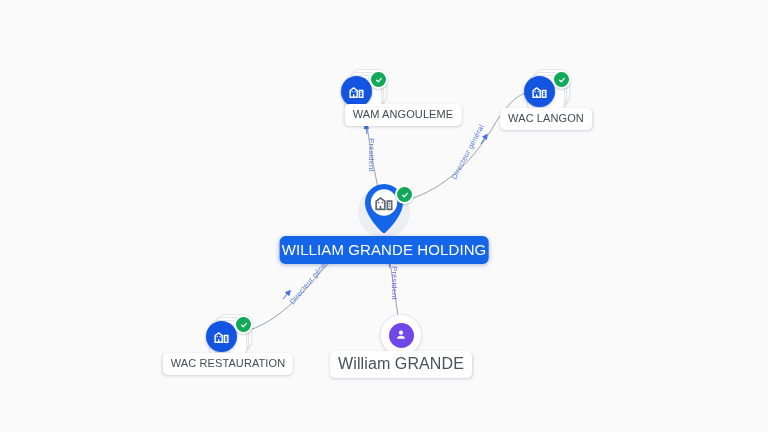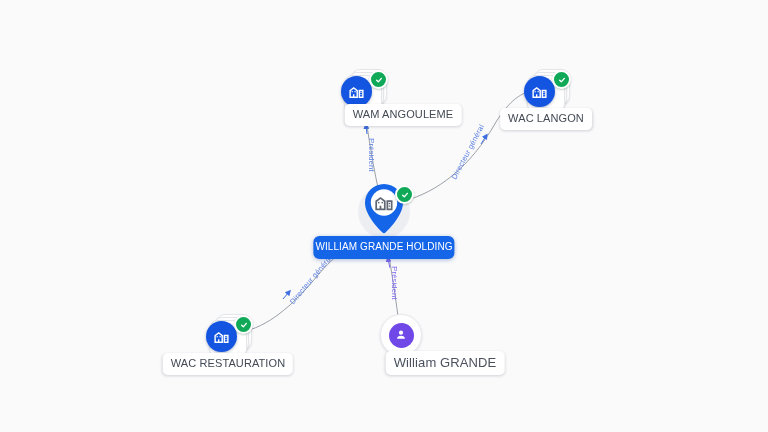--- a/index.html
+++ b/index.html
@@ -133,29 +133,28 @@
     padding: 5px 8px 6px;
     border-radius: 5px;
     background: #ffffff;
     color: #434a54;
     box-shadow: 0 1px 3px rgba(20,28,45,.18);
     letter-spacing: .1px;
   }
   .label.primary {
     background: #1565e8;
     color: #ffffff;
-    font-size: 10px;
+    font-size: 15px;
     padding: 6px 2px 7px;
     border-radius: 6px;
     box-shadow: 0 1px 4px rgba(18,60,150,.35);
   }
   .label.person {
-    font-size: 13px;
+    font-size: 16px;
     color: #4a515c;
-    margin-left: 44px;
   }
 
   
   .edge-label {
     position: absolute;
     font-size: 7.5px;
     line-height: 1;
     white-space: nowrap;
     letter-spacing: .2px;
     transform-origin: 50% 50%;

